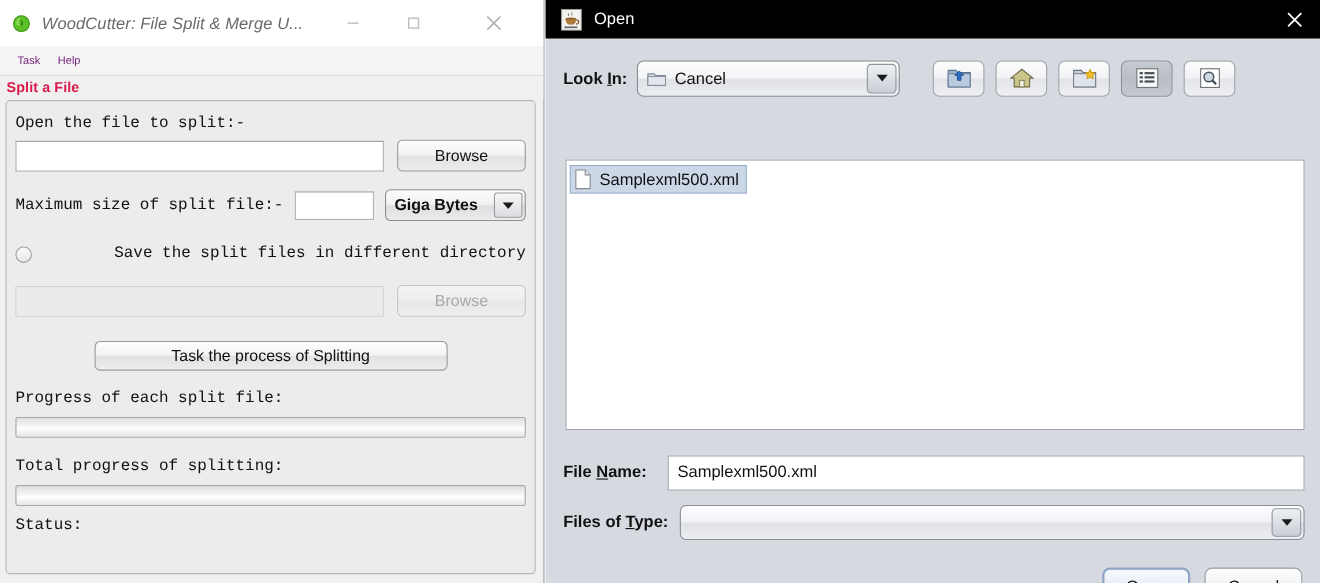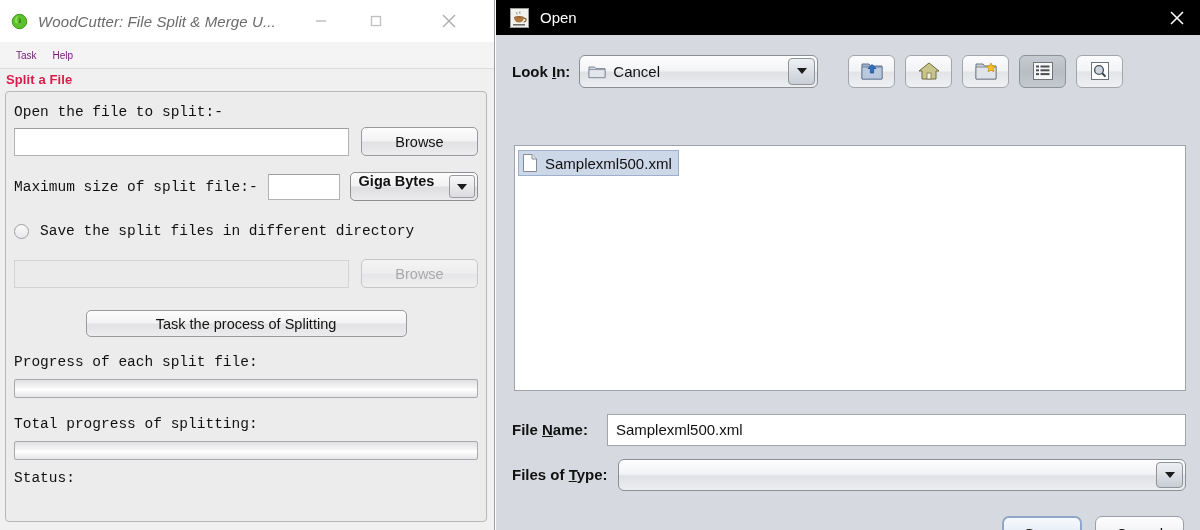--- a/index.html
+++ b/index.html
@@ -82,21 +82,21 @@
     display: flex; align-items: center; justify-content: center;
     white-space: nowrap;
   }
   .wc-btn.disabled { color: #a9a9ad; border-color: #c6c6c9;
     background: linear-gradient(to bottom,#f3f3f3 0%,#eeeeef 48%,#e6e6e8 52%,#efeff0 100%); }
 
   .wc-combo {
     height: 29px;
     border: 1px solid #8f8f93; border-radius: 5px;
     background: linear-gradient(to bottom,#fcfcfd 0%,#f2f2f3 47%,#dedee1 53%,#ebebed 100%);
-    display: flex; align-items: flex-start; padding-left: 8px;
+    display: flex; align-items: center; padding-left: 8px;
     font-size: 14.5px; color: #111; font-weight: bold; position: relative;
     white-space: nowrap;
   }
   .wc-combo .arrowbox {
     position: absolute; right: 2px; top: 2px; bottom: 2px; width: 26px;
     border: 1px solid #9b9b9f; border-radius: 3px;
     background: linear-gradient(to bottom,#f7f7f8,#dcdce0);
     display: flex; align-items: center; justify-content: center;
   }
   .tri-down {
@@ -275,21 +275,21 @@
         <div class="wc-label">Maximum size of split file:-</div>
         <div class="wc-text" style="width:77px; height:26px; margin-left:10px;"></div>
         <div class="wc-combo" style="width:137px; margin-left:10px;">
           <span>Giga Bytes</span>
           <span class="arrowbox">
               <i class="tri-down"></i>
             </span>
         </div>
       </div>
 
-      <div class="wc-row" style="margin-top:22px;">
+      <div class="wc-row" style="margin-top:22px;justify-content:space-between;">
         <div class="wc-radio"></div>
         <div class="wc-label" style="margin-left:11px;">Save the split files in different directory</div>
       </div>
 
       <div class="wc-row" style="margin-top:20px;">
         <div class="wc-text" style="width:335px; border-color:#d3d3d6; background:#ebebec;"></div>
         <div class="wc-btn disabled" style="width:117px; margin-left:12px;">Browse</div>
       </div>
 
       <div class="wc-row" style="margin-top:22px; justify-content:center;">

